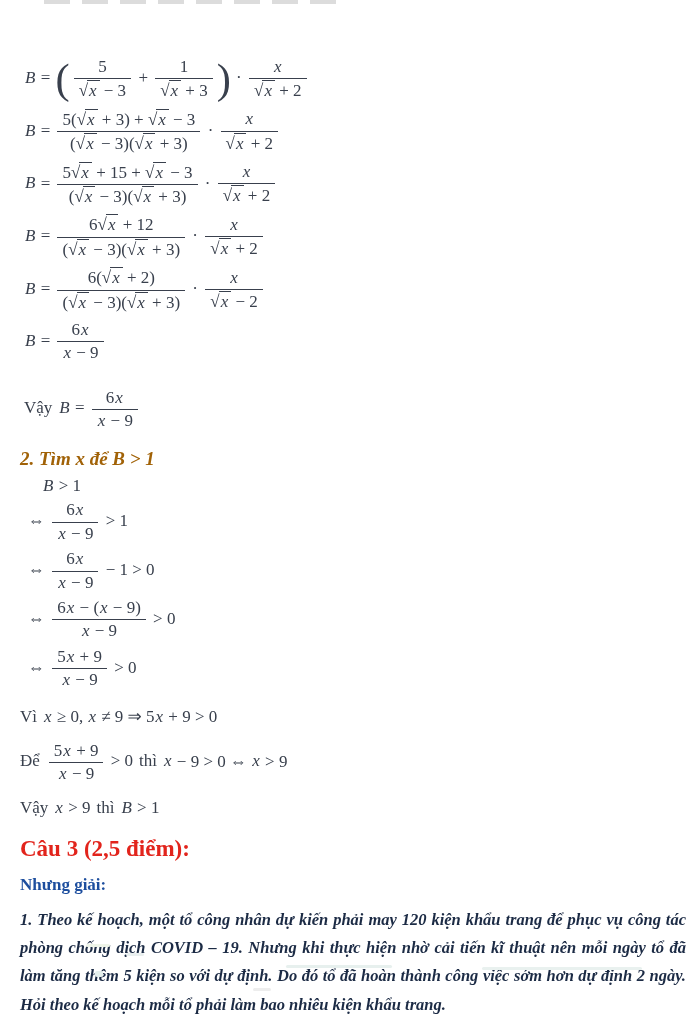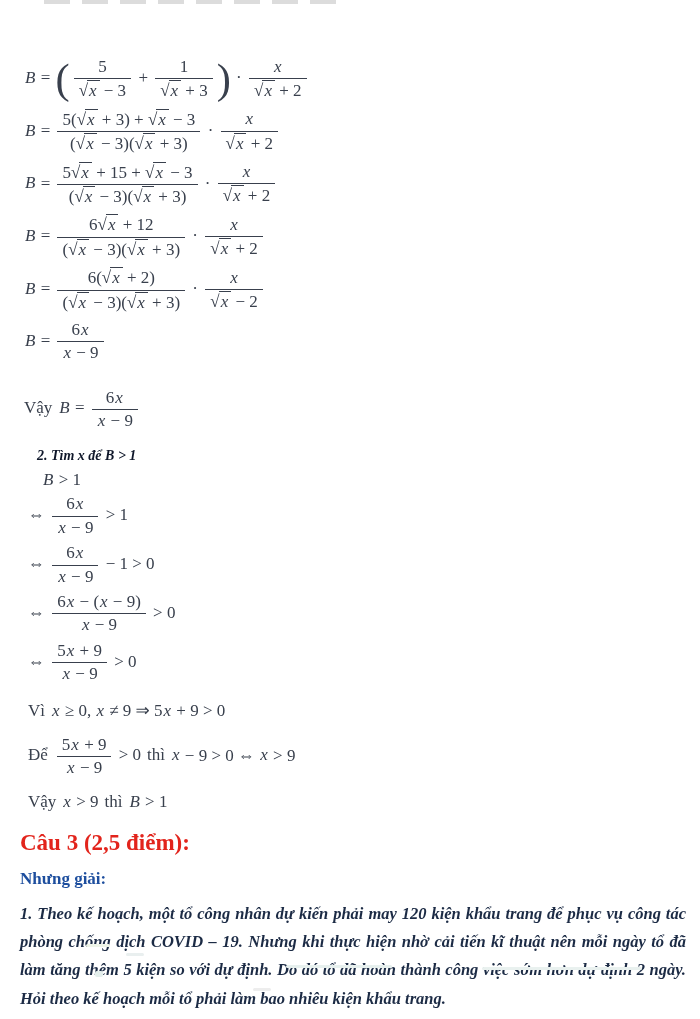--- a/index.html
+++ b/index.html
@@ -26,25 +26,25 @@
   .sqrt .rsign{letter-spacing:-1px;}
   .sqrt .rad{display:inline-block;border-top:1.4px solid currentColor;padding:0 2px 0 1px;line-height:1.15;}
   .bigp{display:inline-block;font-size:2.5em;vertical-align:middle;line-height:.85;font-style:normal;margin:0 1px;}
 
   .eq{margin:0 2px 5px 4px;}
   .eq-conclusion{margin-top:22px;}
   .word{margin-right:6px;}
   .mid-word{margin:0 6px;}
 
   .sec2-heading{
-    font-size:14px;font-weight:bold;font-style:italic;margin:16px 0 4px 17px;color:#0f172a;
+    font-size:19px;font-weight:bold;font-style:italic;margin:16px 0 4px 0;color:#a16207;
   }
   .step-start{margin:6px 0 2px 22px;}
   .step{margin:3px 0 3px 8px;}
-  .tline{margin:13px 0 0 8px;}
+  .tline{margin:13px 0 0 0;}
   .tline-vi{margin-top:14px;}
 
   .cau3-heading{font-size:23px;font-weight:bold;margin:18px 0 0 0;color:var(--accent-red,#e2241c);}
   .cach-heading{font-size:17px;font-weight:bold;margin:13px 0 0 0;color:var(--accent-blue,#1d4e9e);}
   .problem{
     margin:11px 0 0 0;color:var(--paragraph,#1c2b45);
     font-weight:bold;font-style:italic;text-align:justify;
     font-size:16.5px;line-height:1.7;padding-right:2px;
   }
 </style>

